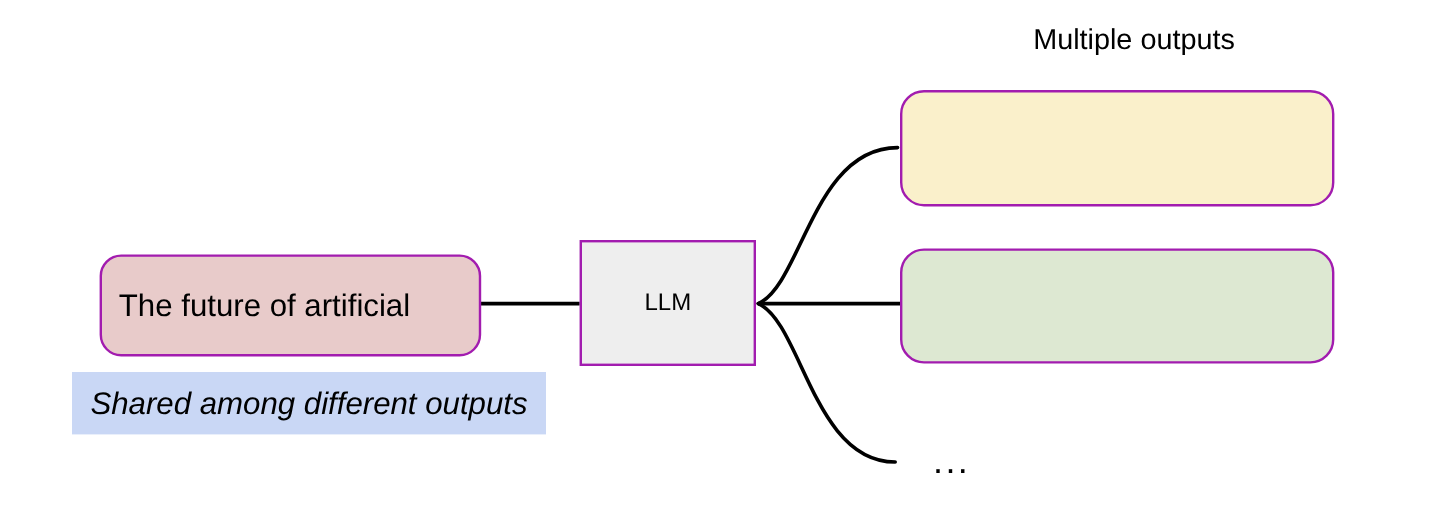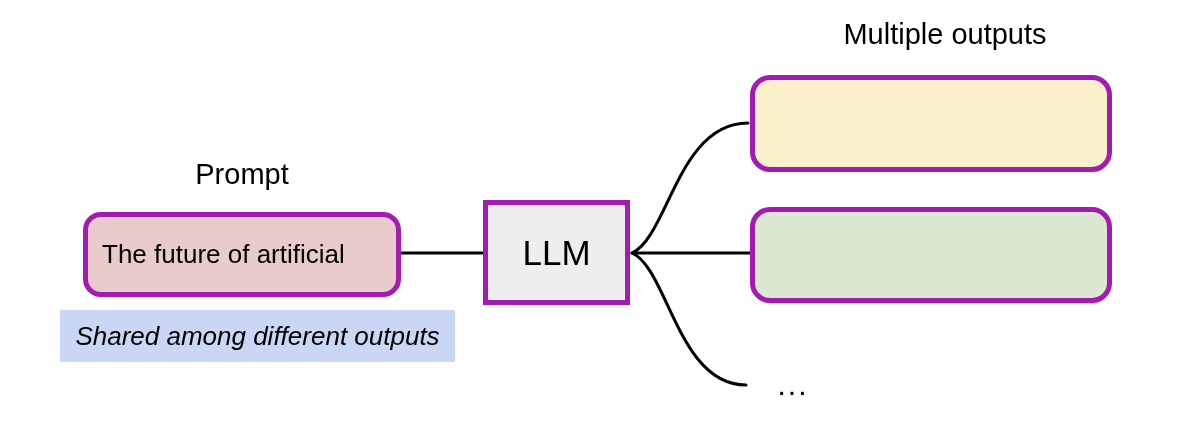--- a/index.html
+++ b/index.html
@@ -21,44 +21,44 @@
     left: 0; top: 0;
     width: 1200px;
     height: 426px;
     pointer-events: none;
   }
   .abs { position: absolute; box-sizing: border-box; }
   .label {
     display: flex;
     align-items: center;
     justify-content: center;
-    font-size: 29px;
+    font-size: 24px;
     white-space: nowrap;
   }
   .prompt-label  { left: 83px;  top: 152px; width: 318px; height: 44px; }
   .outputs-label { left: 750px; top: 12px;  width: 390px; height: 44px; }
-  .box { border: 5px solid #a21caf; }
+  .box { border: 2px solid #a21caf; }
   .prompt-box {
     left: 83px; top: 212px; width: 318px; height: 85px;
     background: var(--promptFill, #e8cbca);
     border-radius: 18px;
     display: flex;
     flex-direction: column;
     justify-content: center;
     padding-left: 14px;
     font-size: 26px;
     line-height: 33px;
   }
   .llm-box {
     left: 483px; top: 200px; width: 147px; height: 105px;
     background: var(--llmFill, #eeeeee);
     display: flex;
     align-items: center;
     justify-content: center;
-    font-size: 35px;
+    font-size: 20px;
   }
   .output-box-1 {
     left: 750px; top: 75px; width: 362px; height: 97px;
     background: var(--output1Fill, #faf0cb);
     border-radius: 20px;
   }
   .output-box-2 {
     left: 750px; top: 207px; width: 362px; height: 96px;
     background: var(--output2Fill, #dde8d2);
     border-radius: 20px;
@@ -87,21 +87,20 @@
 
 <div class="canvas">
 
   <svg class="connectors" viewBox="0 0 1200 426" xmlns="http://www.w3.org/2000/svg">
     <path d="M401 253 L483 253" fill="none" stroke-width="3" stroke-linecap="round" stroke="#000000"></path>
     <path d="M632 253 C668 237 678 123 748 123" fill="none" stroke-width="3" stroke-linecap="round" stroke="#000000"></path>
     <path d="M632 253 L750 253" fill="none" stroke-width="3" stroke-linecap="round" stroke="#000000"></path>
     <path d="M632 253 C668 269 678 385 746 385" fill="none" stroke-width="3" stroke-linecap="round" stroke="#000000"></path>
   </svg>
 
-  <div class="abs label prompt-label">Prompt</div>
 
   <div class="abs box prompt-box">
     <div>The future of artificial</div>
   </div>
 
   <div class="abs note">Shared among different outputs</div>
 
   <div class="abs box llm-box">LLM</div>
 
   <div class="abs label outputs-label">Multiple outputs</div>

